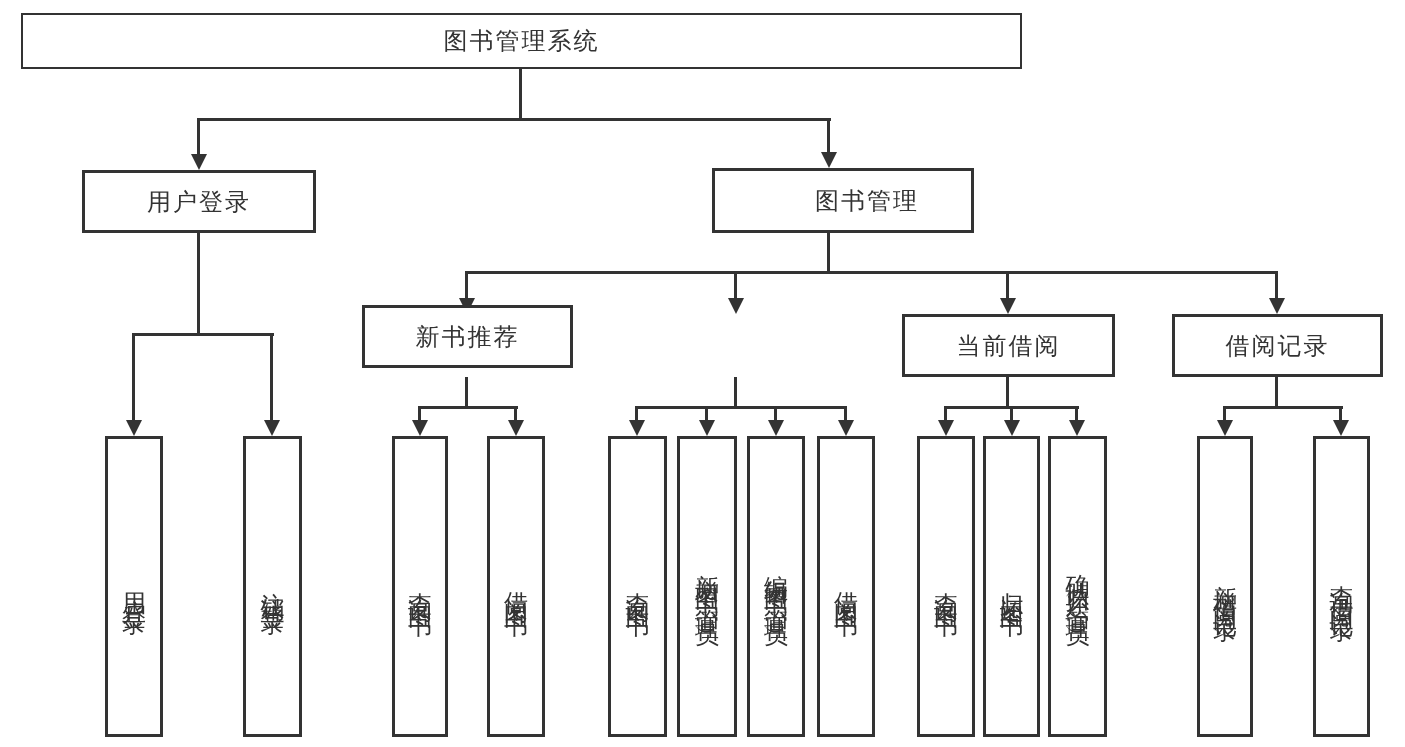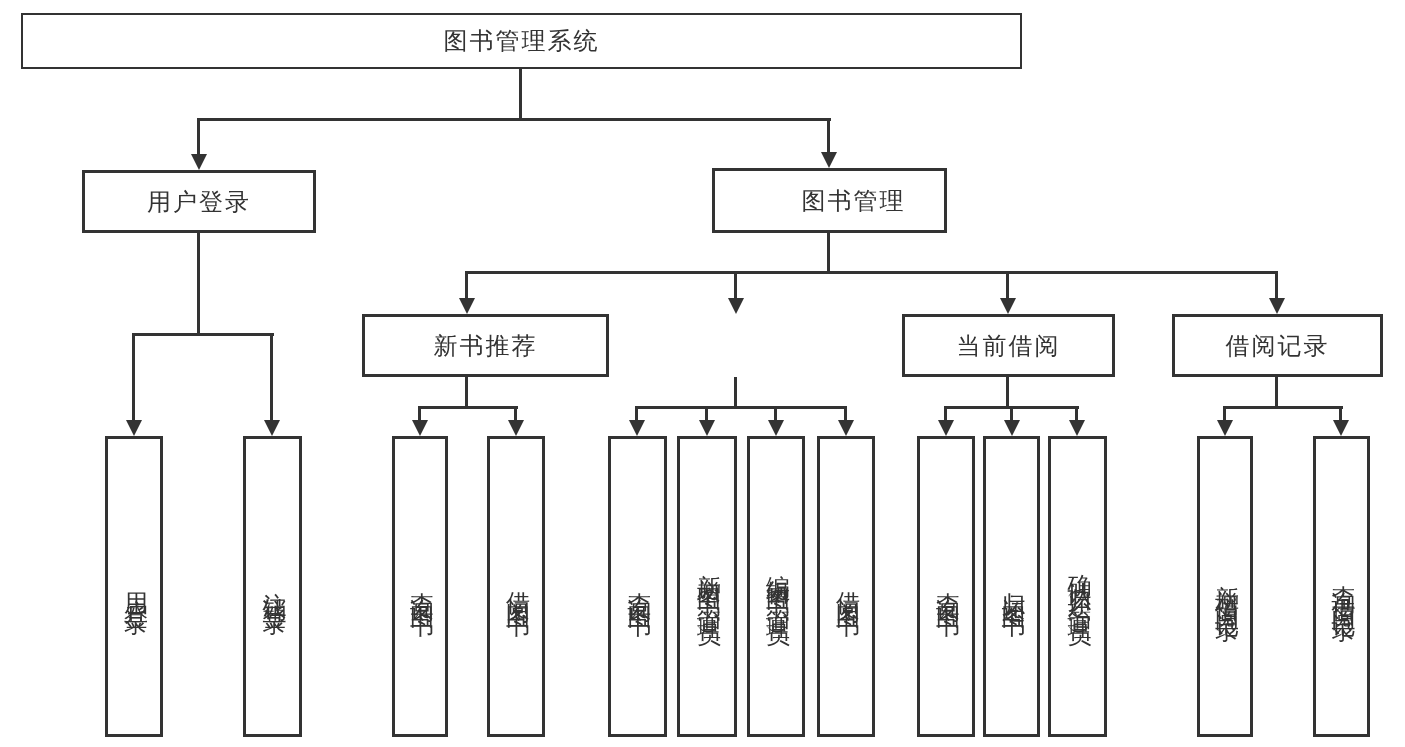--- a/index.html
+++ b/index.html
@@ -1,21 +1,21 @@
 <!DOCTYPE html>
 <html lang="zh"><head>
 <meta charset="utf-8">
 <style>
   html, body { margin: 0; padding: 0; background: #ffffff; }
   .canvas {
     position: relative;
     width: 1405px;
     height: 747px;
     background: #ffffff;
-    font-family: Liberation Mono, monospace;
+    font-family: Liberation Sans, sans-serif;
     color: #333333;
     overflow: hidden;
   }
   .node {
     position: absolute;
     background: #ffffff;
     border: 3px solid #333333;
     box-sizing: border-box;
     display: flex;
     align-items: center;
@@ -83,21 +83,21 @@
   <div class="vline" style="left:519px; top:69px; height:51px;"></div>
   <div class="hline" style="left:198px; top:118px; width:633px;"></div>
   <div class="vline" style="left:197px; top:118px; height:40px;"></div>
   <div class="vline" style="left:827px; top:118px; height:38px;"></div>
   <div class="arw" style="left:191px; top:154px;"></div>
   <div class="arw" style="left:821px; top:152px;"></div>
 
   <div class="node" style="left:82px; top:170px; width:234px; height:63px;">
     <span>用户登录</span>
   </div>
-  <div class="node" style="left:712px; top:168px; width:235px; height:65px;padding-left:48px;">
+  <div class="node" style="left:712px; top:168px; width:262px; height:65px;padding-left:48px;">
     <span>图书管理</span>
   </div>
 
   <div class="vline" style="left:197px; top:233px; height:103px;"></div>
   <div class="hline" style="left:132px; top:333px; width:142px;"></div>
   <div class="vline" style="left:132px; top:333px; height:90px;"></div>
   <div class="vline" style="left:270px; top:333px; height:90px;"></div>
   <div class="arw" style="left:126px; top:420px;"></div>
   <div class="arw" style="left:264px; top:420px;"></div>
 
@@ -105,21 +105,21 @@
   <div class="hline" style="left:465px; top:271px; width:813px;"></div>
   <div class="vline" style="left:465px; top:271px; height:31px;"></div>
   <div class="vline" style="left:734px; top:271px; height:31px;"></div>
   <div class="vline" style="left:1006px; top:271px; height:31px;"></div>
   <div class="vline" style="left:1275px; top:271px; height:31px;"></div>
   <div class="arw" style="left:459px; top:298px;"></div>
   <div class="arw" style="left:728px; top:298px;"></div>
   <div class="arw" style="left:1000px; top:298px;"></div>
   <div class="arw" style="left:1269px; top:298px;"></div>
 
-  <div class="node" style="left:362px; top:314px; width:247px; height:63px;">
+  <div class="node" style="left:362px; top:305px; width:211px; height:63px;">
     <span>新书推荐</span>
   </div>
   <div class="node" style="left:902px; top:314px; width:213px; height:63px;">
     <span>当前借阅</span>
   </div>
   <div class="node" style="left:1172px; top:314px; width:211px; height:63px;">
     <span>借阅记录</span>
   </div>
 
   <div class="vline" style="left:465px; top:377px; height:31px;"></div>

